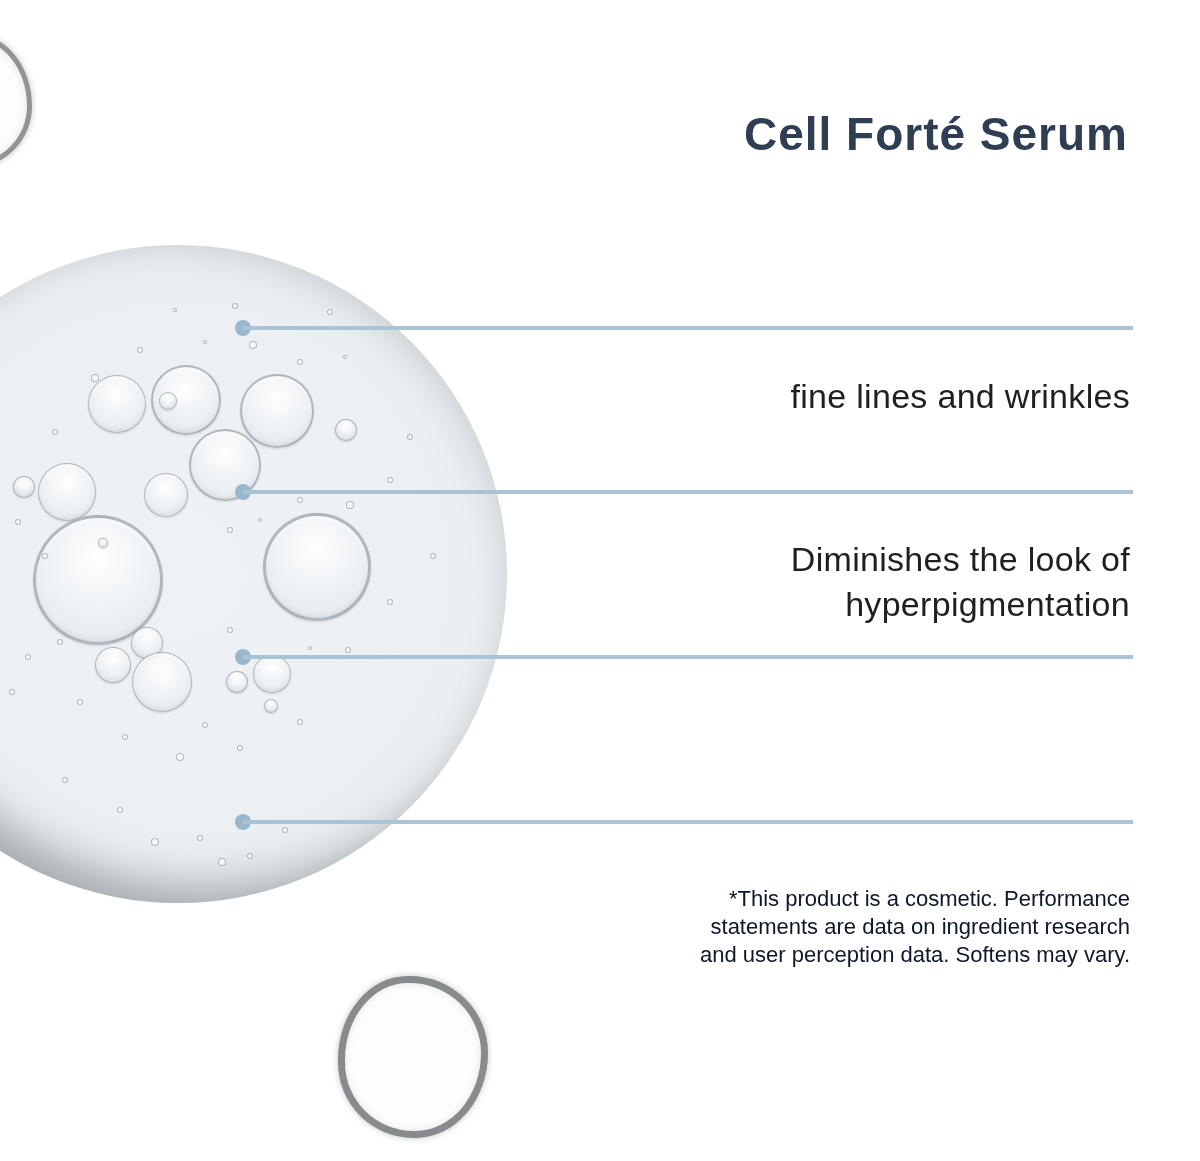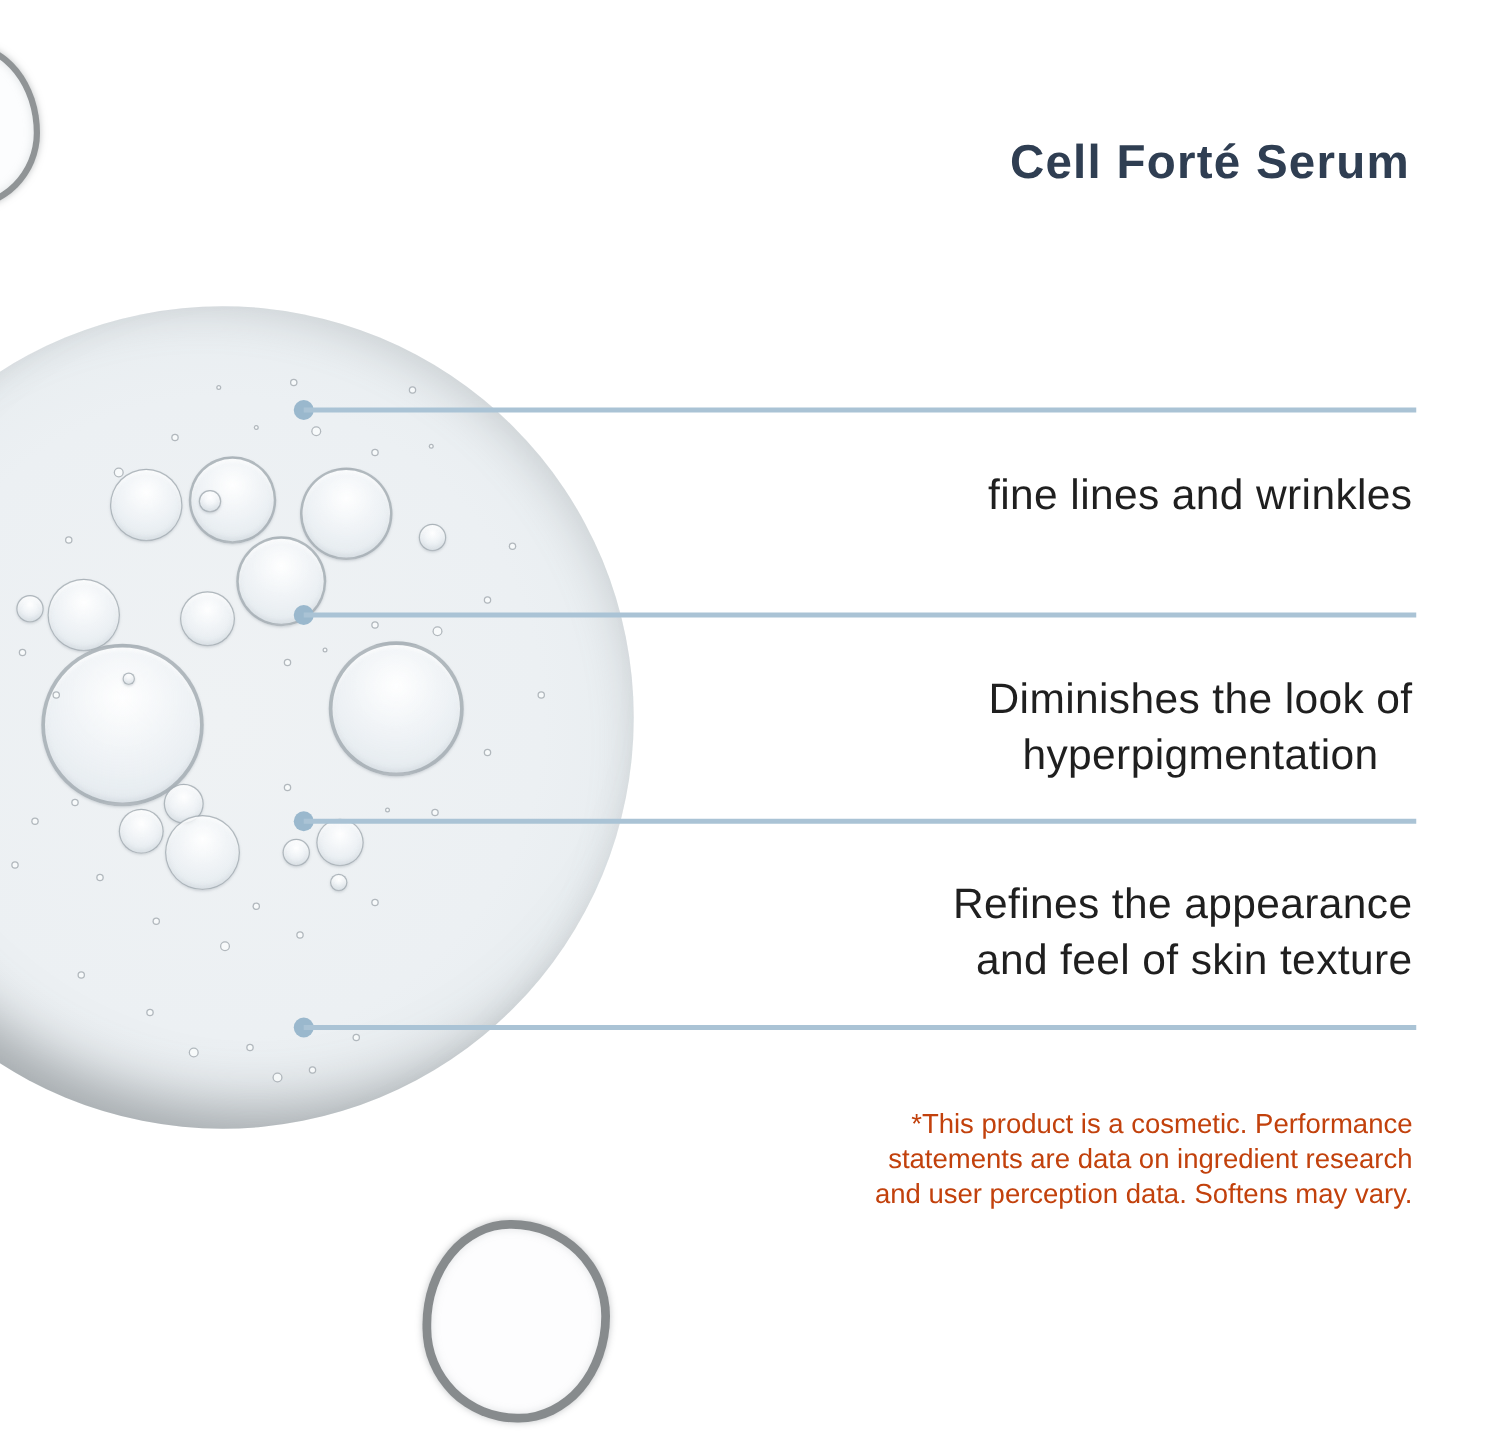--- a/index.html
+++ b/index.html
@@ -75,40 +75,40 @@
   .speck{
     position:absolute;border-radius:50%;
     background:rgba(250,252,253,.8);
     border:1px solid rgba(120,130,138,.55);
   }
 
   
   .title{
     position:absolute;z-index:2;
     top:111px;right:72px;
-    font-size:38px;line-height:1;
+    font-size:46px;line-height:1;
     font-weight:700;letter-spacing:1px;
     color:var(--title-color);
     white-space:nowrap;
   }
   .benefit{
     position:absolute;z-index:2;right:70px;
     font-size:34px;line-height:45px;letter-spacing:.3px;
     color:var(--body-color);
     text-align:right;white-space:nowrap;
   }
   .benefit-1{top:255px;}
   .benefit-2{top:374px;}
-  .benefit-3{top:537px;text-align:center;}
+  .benefit-3{top:537px;}
   .benefit-4{top:701px;}
 
   .disclaimer{
     position:absolute;z-index:2;right:70px;top:885px;
     font-size:22px;line-height:28px;
-    color:#c2410c;text-align:right;white-space:nowrap;
+    color:#0f172a;text-align:right;white-space:nowrap;
   }
 
   
   .connector{position:absolute;z-index:2;left:235px;width:898px;height:16px;}
   .connector-1{top:320px;}
   .connector-2{top:484px;}
   .connector-3{top:649px;}
   .connector-4{top:814px;}
   .connector .dot{
     position:absolute;left:0;top:0;width:16px;height:16px;
@@ -206,24 +206,20 @@
 
   <div class="benefit benefit-3">
     <div>Diminishes the look of</div>
     <div>hyperpigmentation</div>
   </div>
   <div class="connector connector-3">
     <span class="dot"></span>
     <span class="cline"></span>
   </div>
 
-  <div class="benefit benefit-4">
-    <div>Refines the appearance</div>
-    <div>and feel of skin texture</div>
-  </div>
   <div class="connector connector-4">
     <span class="dot"></span>
     <span class="cline"></span>
   </div>
 
   <div class="disclaimer">
     <div>*This product is a cosmetic. Performance</div>
     <div>statements are data on ingredient research</div>
     <div>and user perception data. Softens may vary.</div>
   </div>

